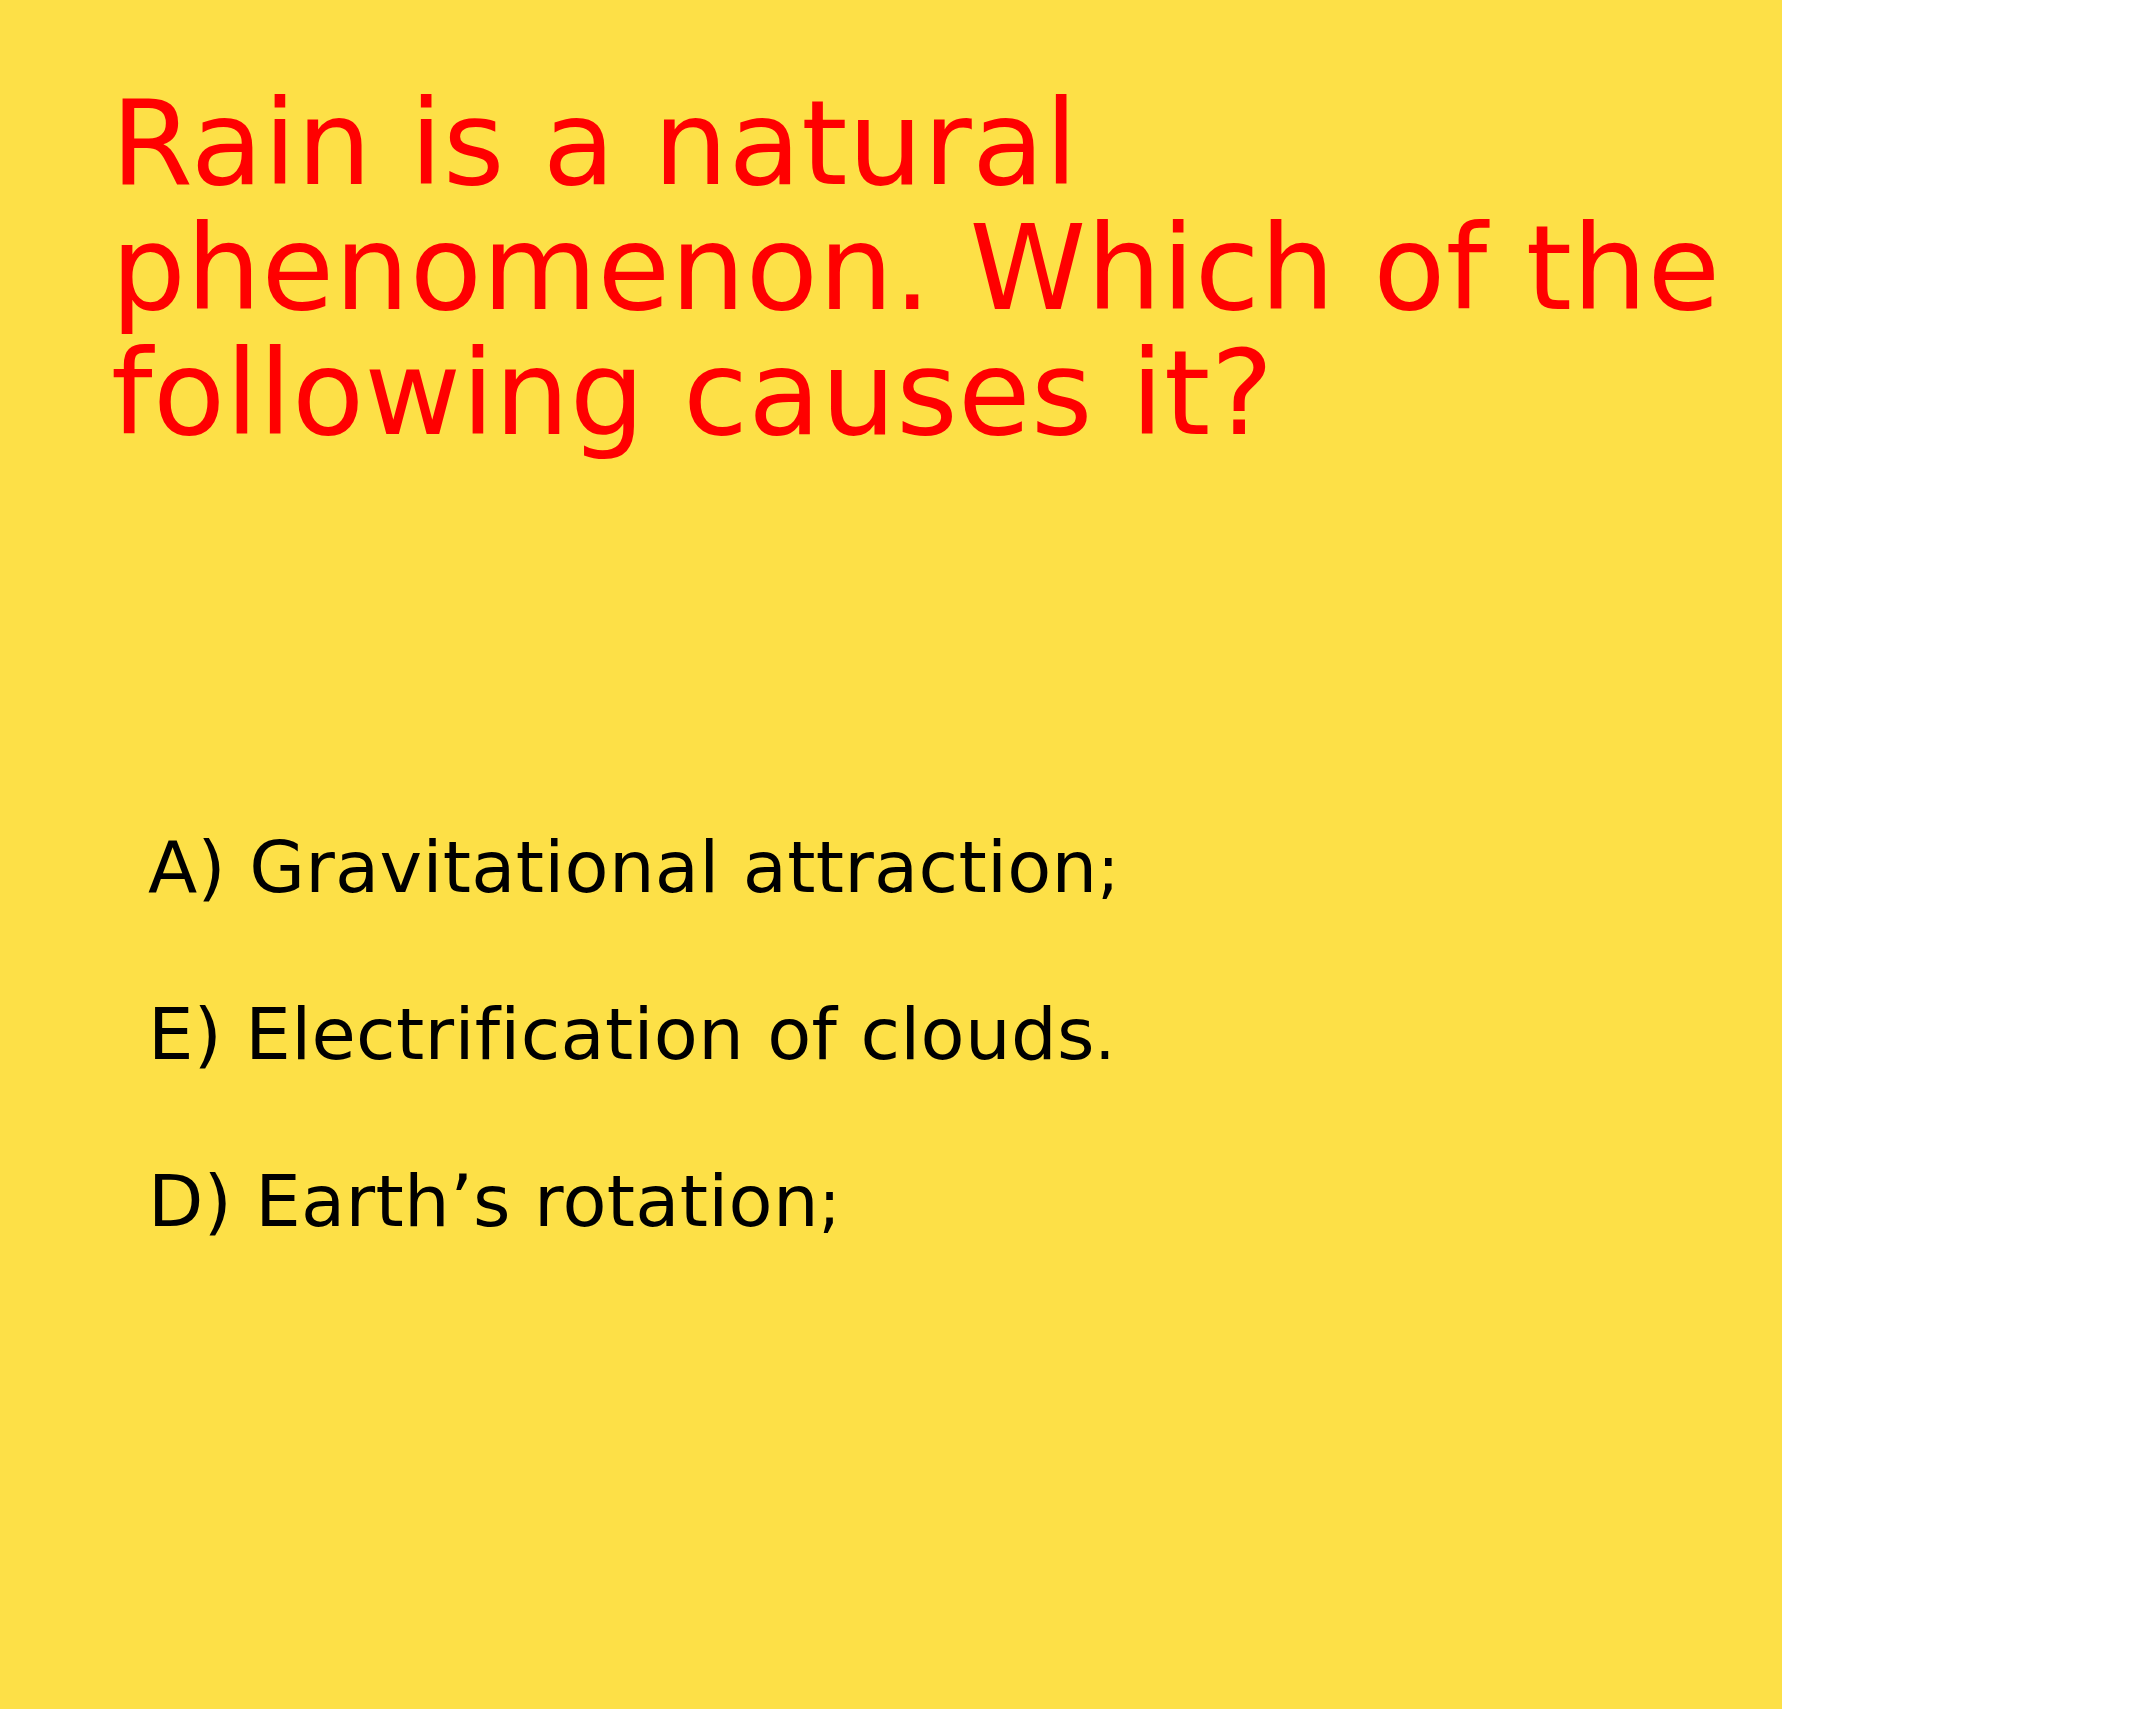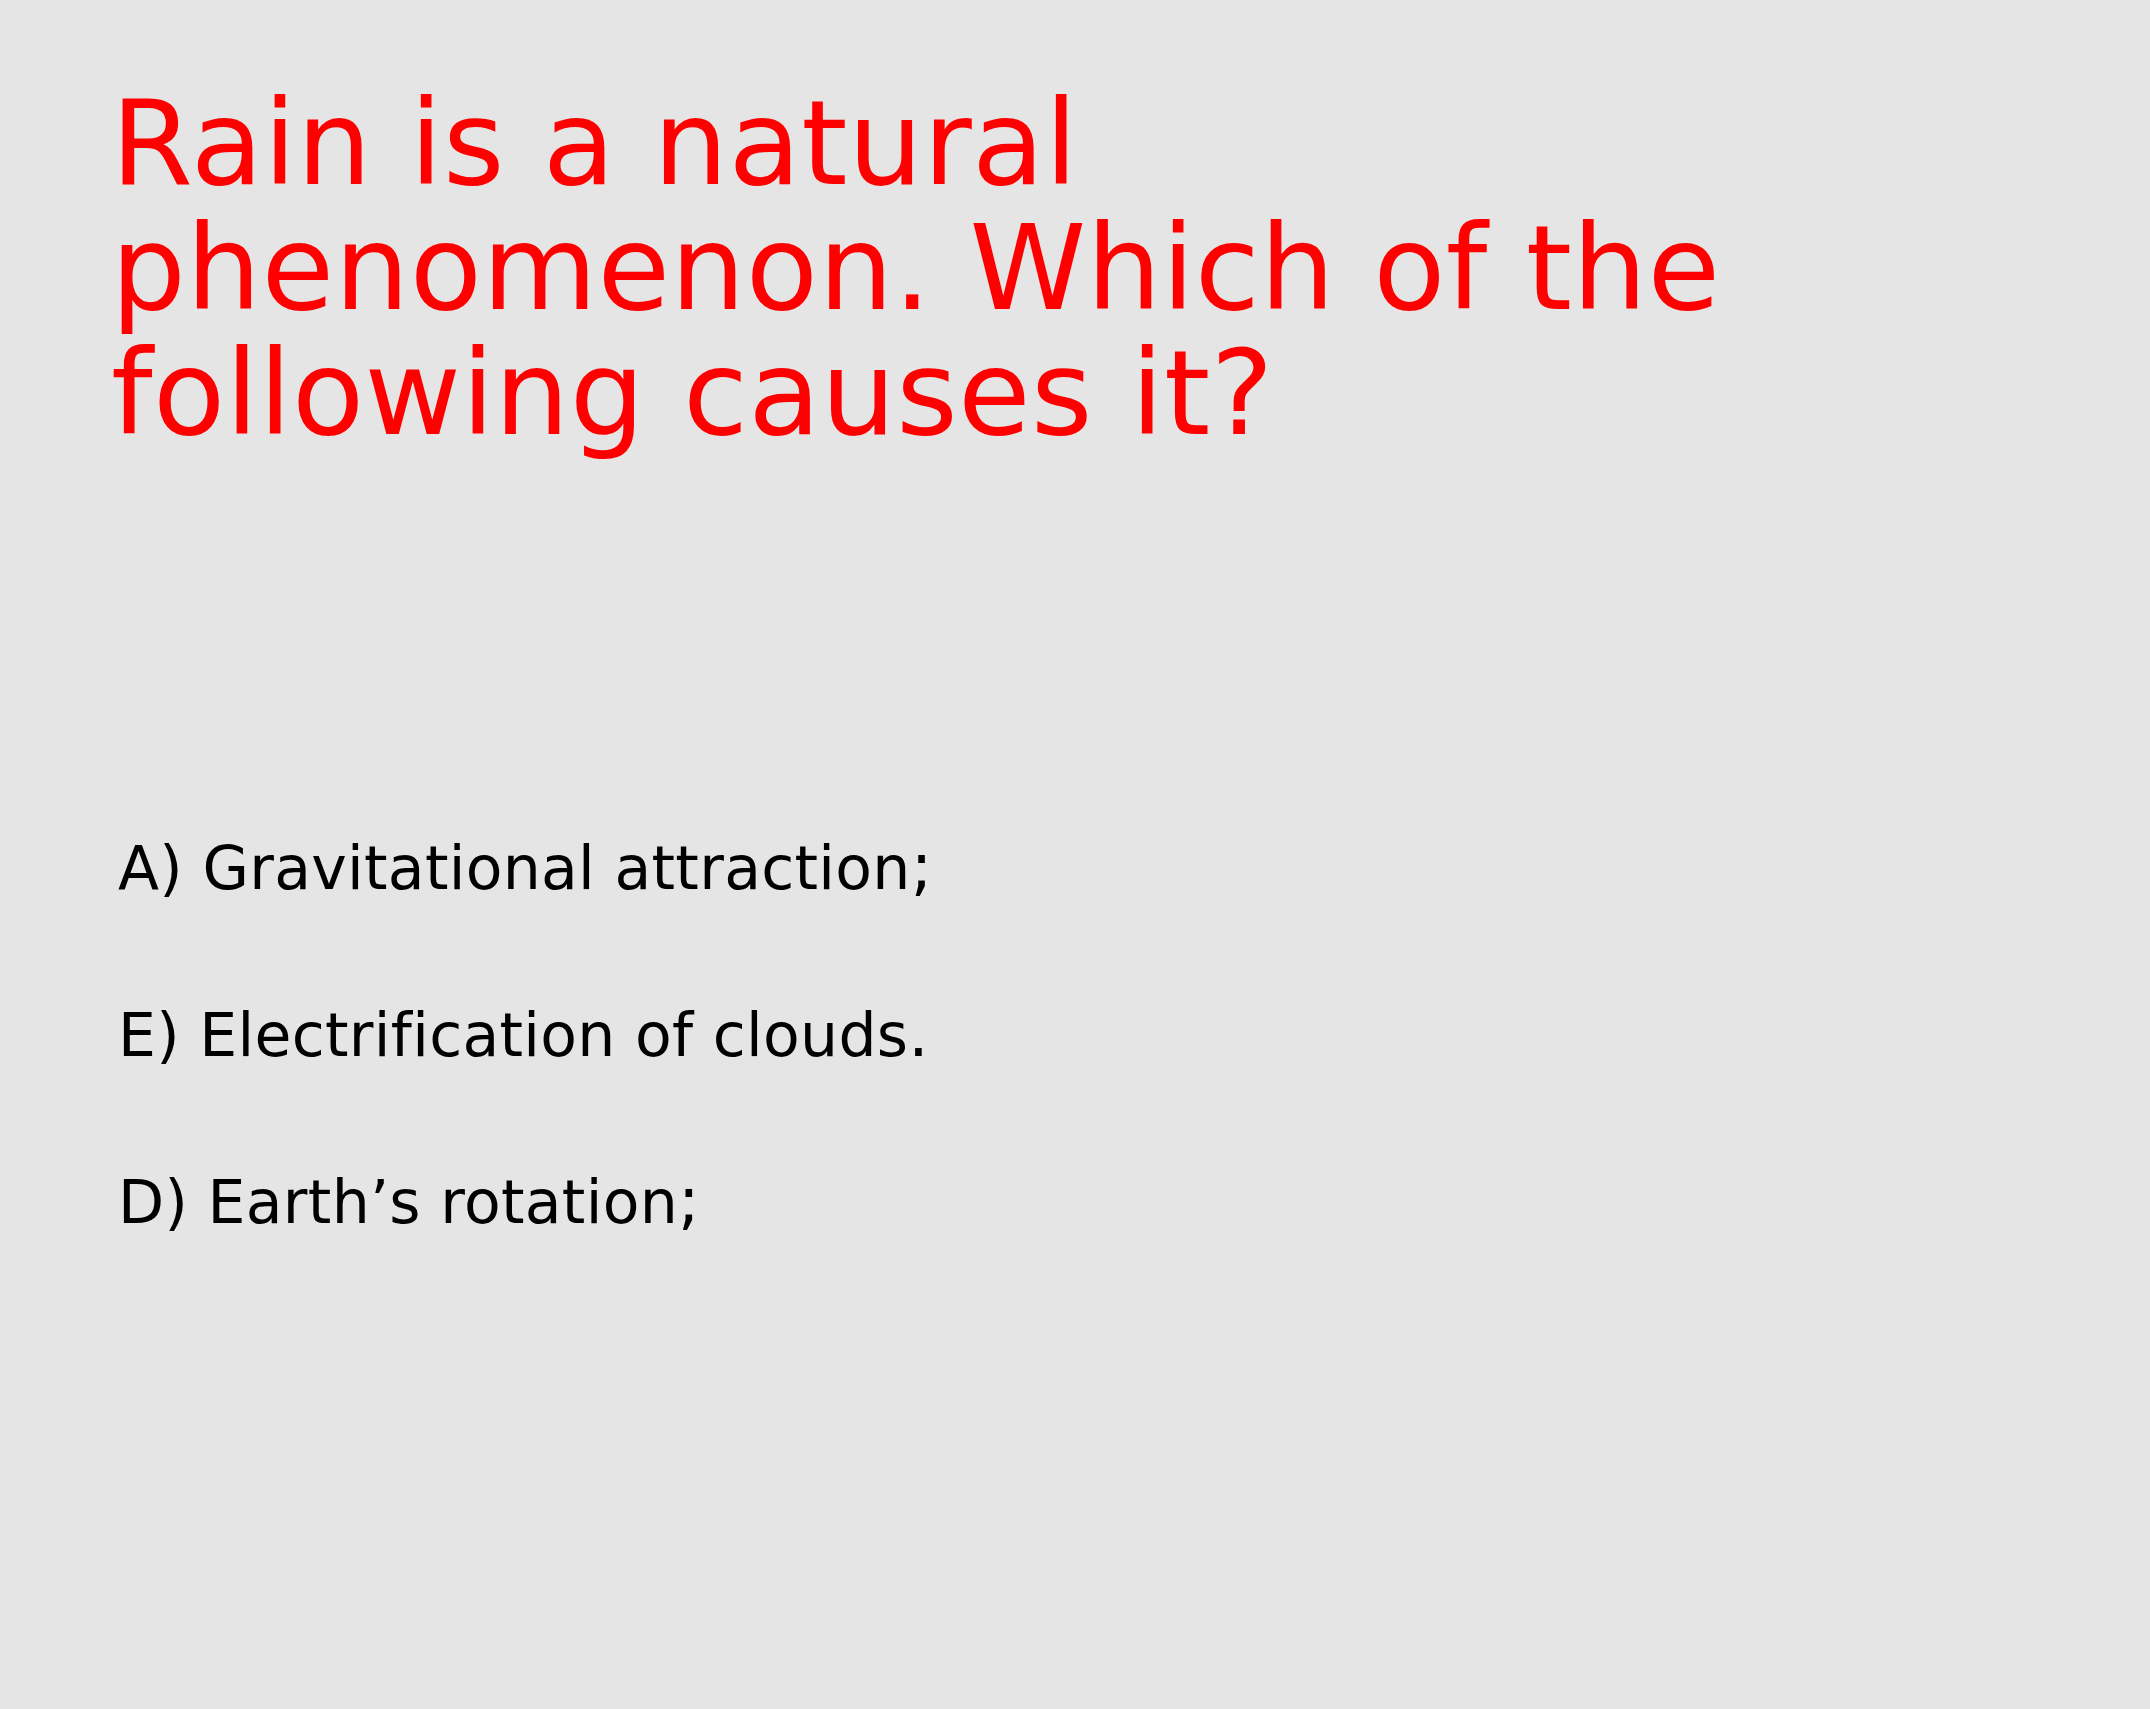--- a/index.html
+++ b/index.html
@@ -3,23 +3,23 @@
 <meta charset="utf-8">
 <style>
   html, body {
     margin: 0;
     padding: 0;
     background: #ffffff;
   }
 
   #slide {
     position: relative;
-    width: 2150px;
+    width: 1782px;
     height: 1709px;
-    background: #e5e5e5;
+    background: #fde047;
     overflow: hidden;
     font-family: "DejaVu Sans", sans-serif;
   }
 
   
   .question-block {
     position: absolute;
     left: 111px;
     top: 81px;
     width: 1923px;
@@ -46,24 +46,25 @@
   .option-row {
     display: block;
     height: 167px;
     line-height: 167px;
     white-space: nowrap;
   }
 
   .option-text {
     color: #000000;
     font-family: "DejaVu Sans", sans-serif;
-    font-size: 60px;
+    font-size: 72px;
     font-weight: 400;
     letter-spacing: 0.3px;
     vertical-align: baseline;
+    margin-left: 30px;
   }
 
   .option-punct {
     color: #000000;
     font-family: "DejaVu Sans", sans-serif;
     font-size: 64px;
     font-weight: 400;
     vertical-align: baseline;
   }
 </style>

